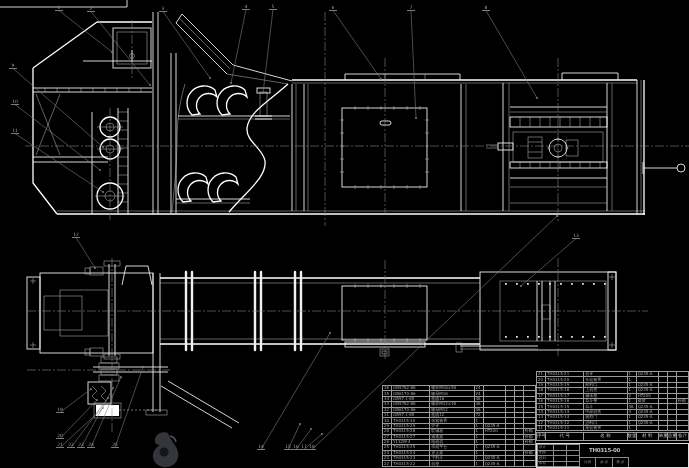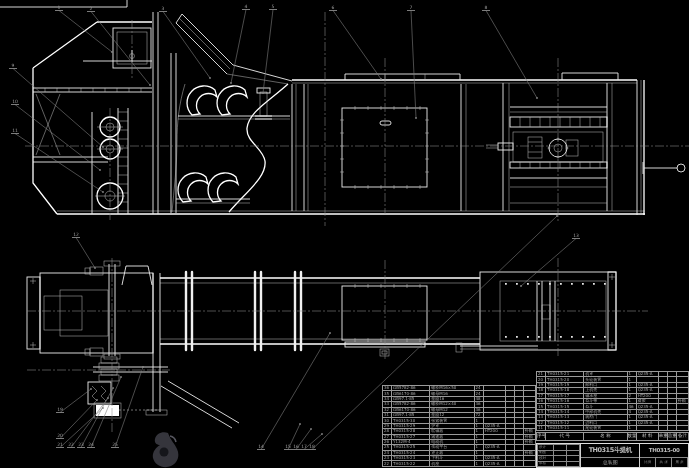--- a/index.html
+++ b/index.html
@@ -640,24 +640,20 @@
             <td></td>
             <td></td>
           </tr>
           <tr>
             <td>审核</td>
             <td></td>
             <td></td>
           </tr>
         </tbody>
       </table>
-  <div class="midcell">
-    <div class="prod">TH0315斗提机</div>
-    <div class="subt">总装图</div>
-  </div>
   <div class="nocell">
     <div class="dno">TH0315-00</div>
     <div class="foot" id="tb-foot">
           <div>比例</div>
           <div>共 张</div>
           <div>第 张</div>
         </div>
   </div>
 </div>
 

